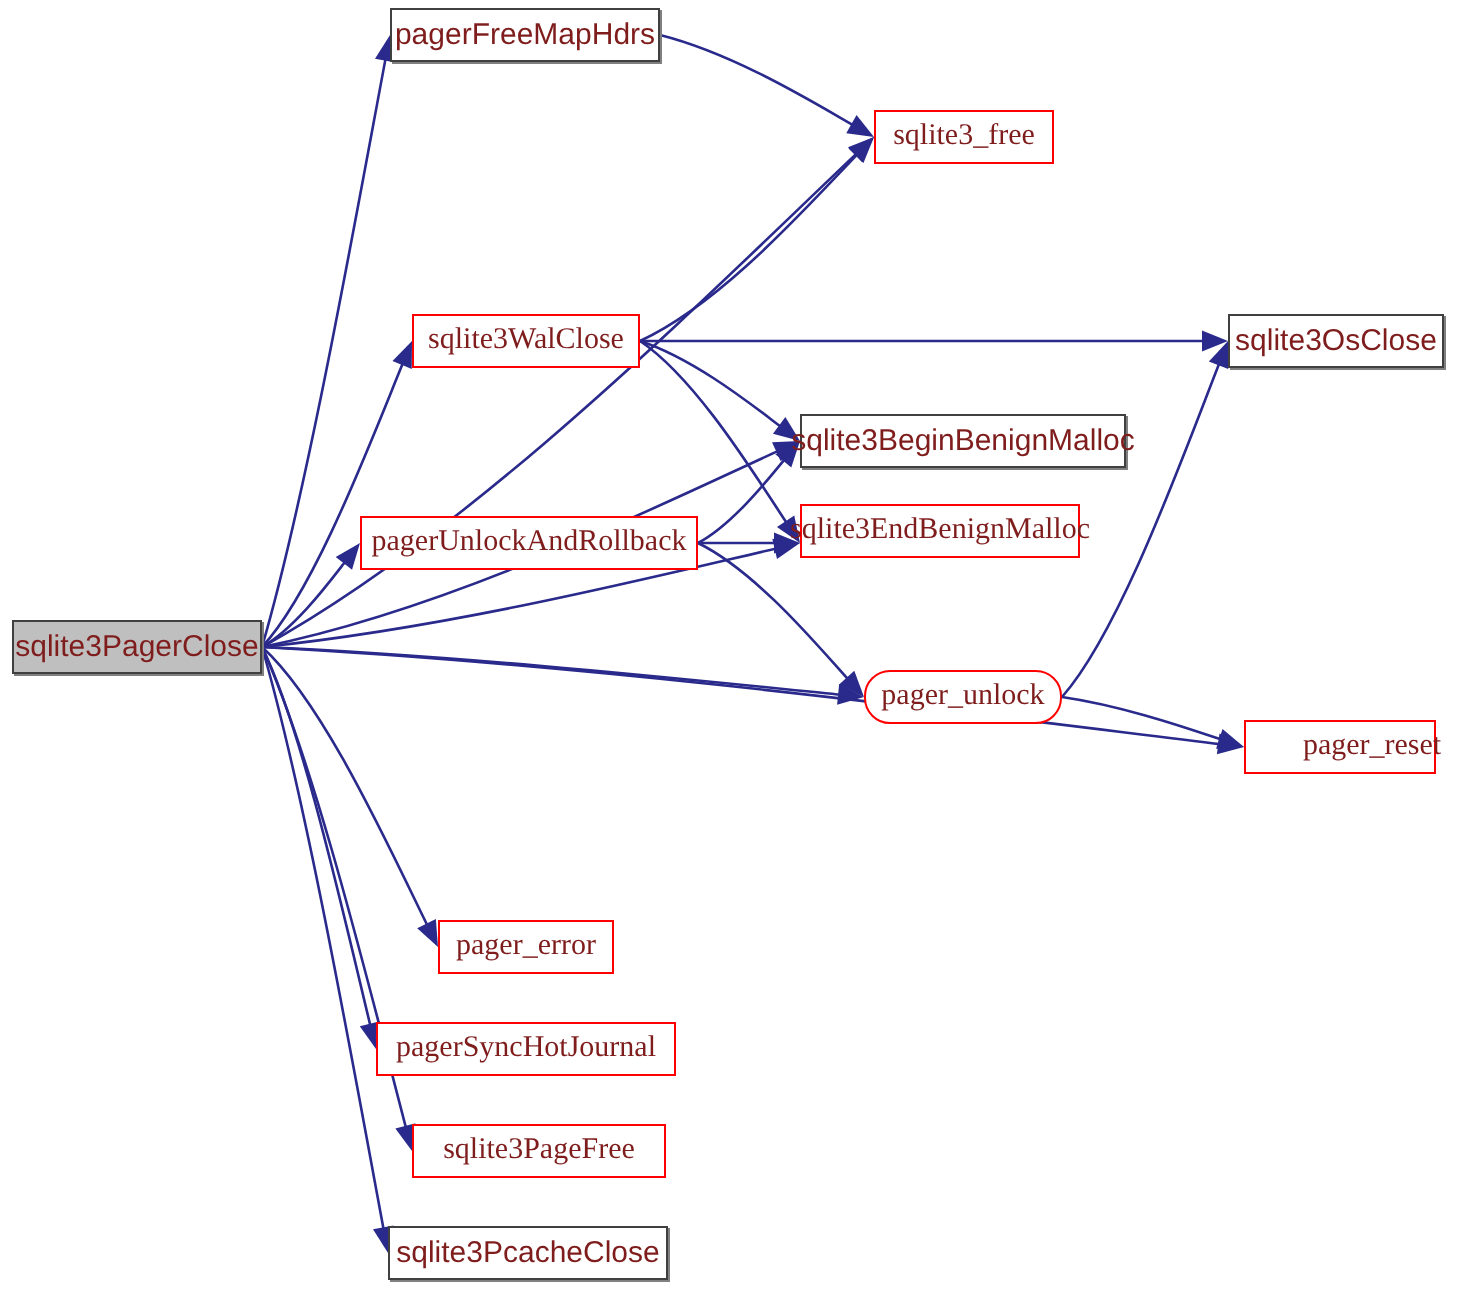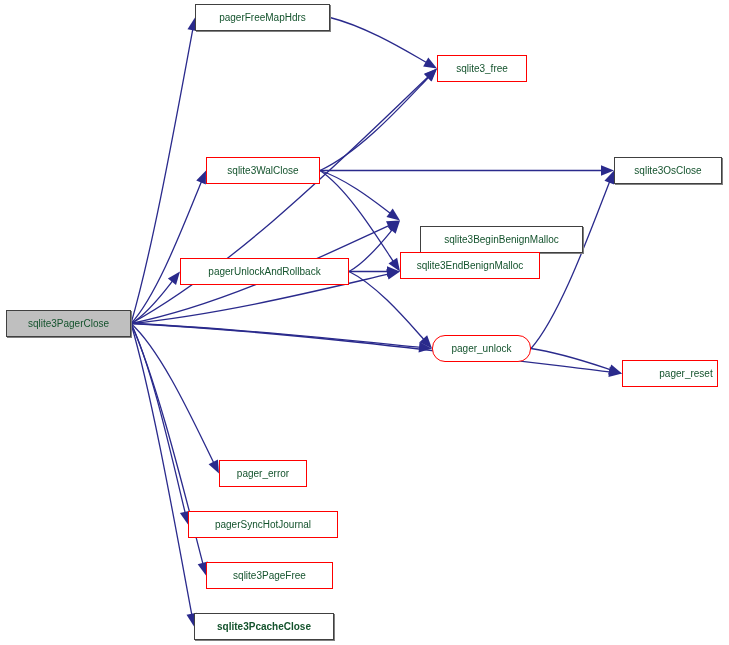--- a/index.html
+++ b/index.html
@@ -21,29 +21,30 @@
     top: 0;
     width: 729px;
     height: 645px;
   }
   .graph-node {
     position: absolute;
     box-sizing: border-box;
     display: flex;
     align-items: center;
     justify-content: center;
-    font-size: 10px;
+    font-size: 15px;
     line-height: 1;
-    color: #14532d;
+    color: #7f1d1d;
     white-space: nowrap;
     background: #ffffff;
     z-index: 5;
   }
   .node-red {
     border: 1.6px solid #ff0000;
+    font-family: Liberation Serif, serif;
   }
   .node-black {
     border: 1.6px solid #404040;
     box-shadow: 1px 1px 0 #808080;
   }
   .node-current {
     border: 1.6px solid #404040;
     background: #bfbfbf;
     box-shadow: 1px 1px 0 #808080;
   }
@@ -110,21 +111,21 @@
       </div>
       <div class="graph-node node-red" style="left: 437px; top: 55px; width: 90px; height: 27px;">
         <span class="node-label">sqlite3_free</span>
       </div>
       <div class="graph-node node-black" style="left: 614px; top: 157px; width: 108px; height: 27px;">
         <span class="node-label">sqlite3OsClose</span>
       </div>
       <div class="graph-node node-red" style="left: 206px; top: 157px; width: 114px; height: 27px;">
         <span class="node-label">sqlite3WalClose</span>
       </div>
-      <div class="graph-node node-black" style="left: 420px; top: 207px; width: 163px; height: 27px; margin-top: 19px;">
+      <div class="graph-node node-black" style="left: 400px; top: 207px; width: 163px; height: 27px;">
         <span class="node-label">sqlite3BeginBenignMalloc</span>
       </div>
       <div class="graph-node node-red" style="left: 180px; top: 258px; width: 169px; height: 27px;">
         <span class="node-label">pagerUnlockAndRollback</span>
       </div>
       <div class="graph-node node-red" style="left: 400px; top: 252px; width: 140px; height: 27px;">
         <span class="node-label">sqlite3EndBenignMalloc</span>
       </div>
       <div class="graph-node node-red" style="left: 432px; top: 335px; width: 99px; height: 27px; border-radius: 13px;">
         <span class="node-label">pager_unlock</span>
@@ -134,17 +135,17 @@
       </div>
       <div class="graph-node node-red" style="left: 219px; top: 460px; width: 88px; height: 27px;">
         <span class="node-label">pager_error</span>
       </div>
       <div class="graph-node node-red" style="left: 188px; top: 511px; width: 150px; height: 27px;">
         <span class="node-label">pagerSyncHotJournal</span>
       </div>
       <div class="graph-node node-red" style="left: 206px; top: 562px; width: 127px; height: 27px;">
         <span class="node-label">sqlite3PageFree</span>
       </div>
-      <div class="graph-node node-black" style="left: 194px; top: 613px; width: 140px; height: 27px; font-weight: bold;">
+      <div class="graph-node node-black" style="left: 194px; top: 613px; width: 140px; height: 27px;">
         <span class="node-label">sqlite3PcacheClose</span>
       </div>
     </div>
 </div>
 
 </body></html>

